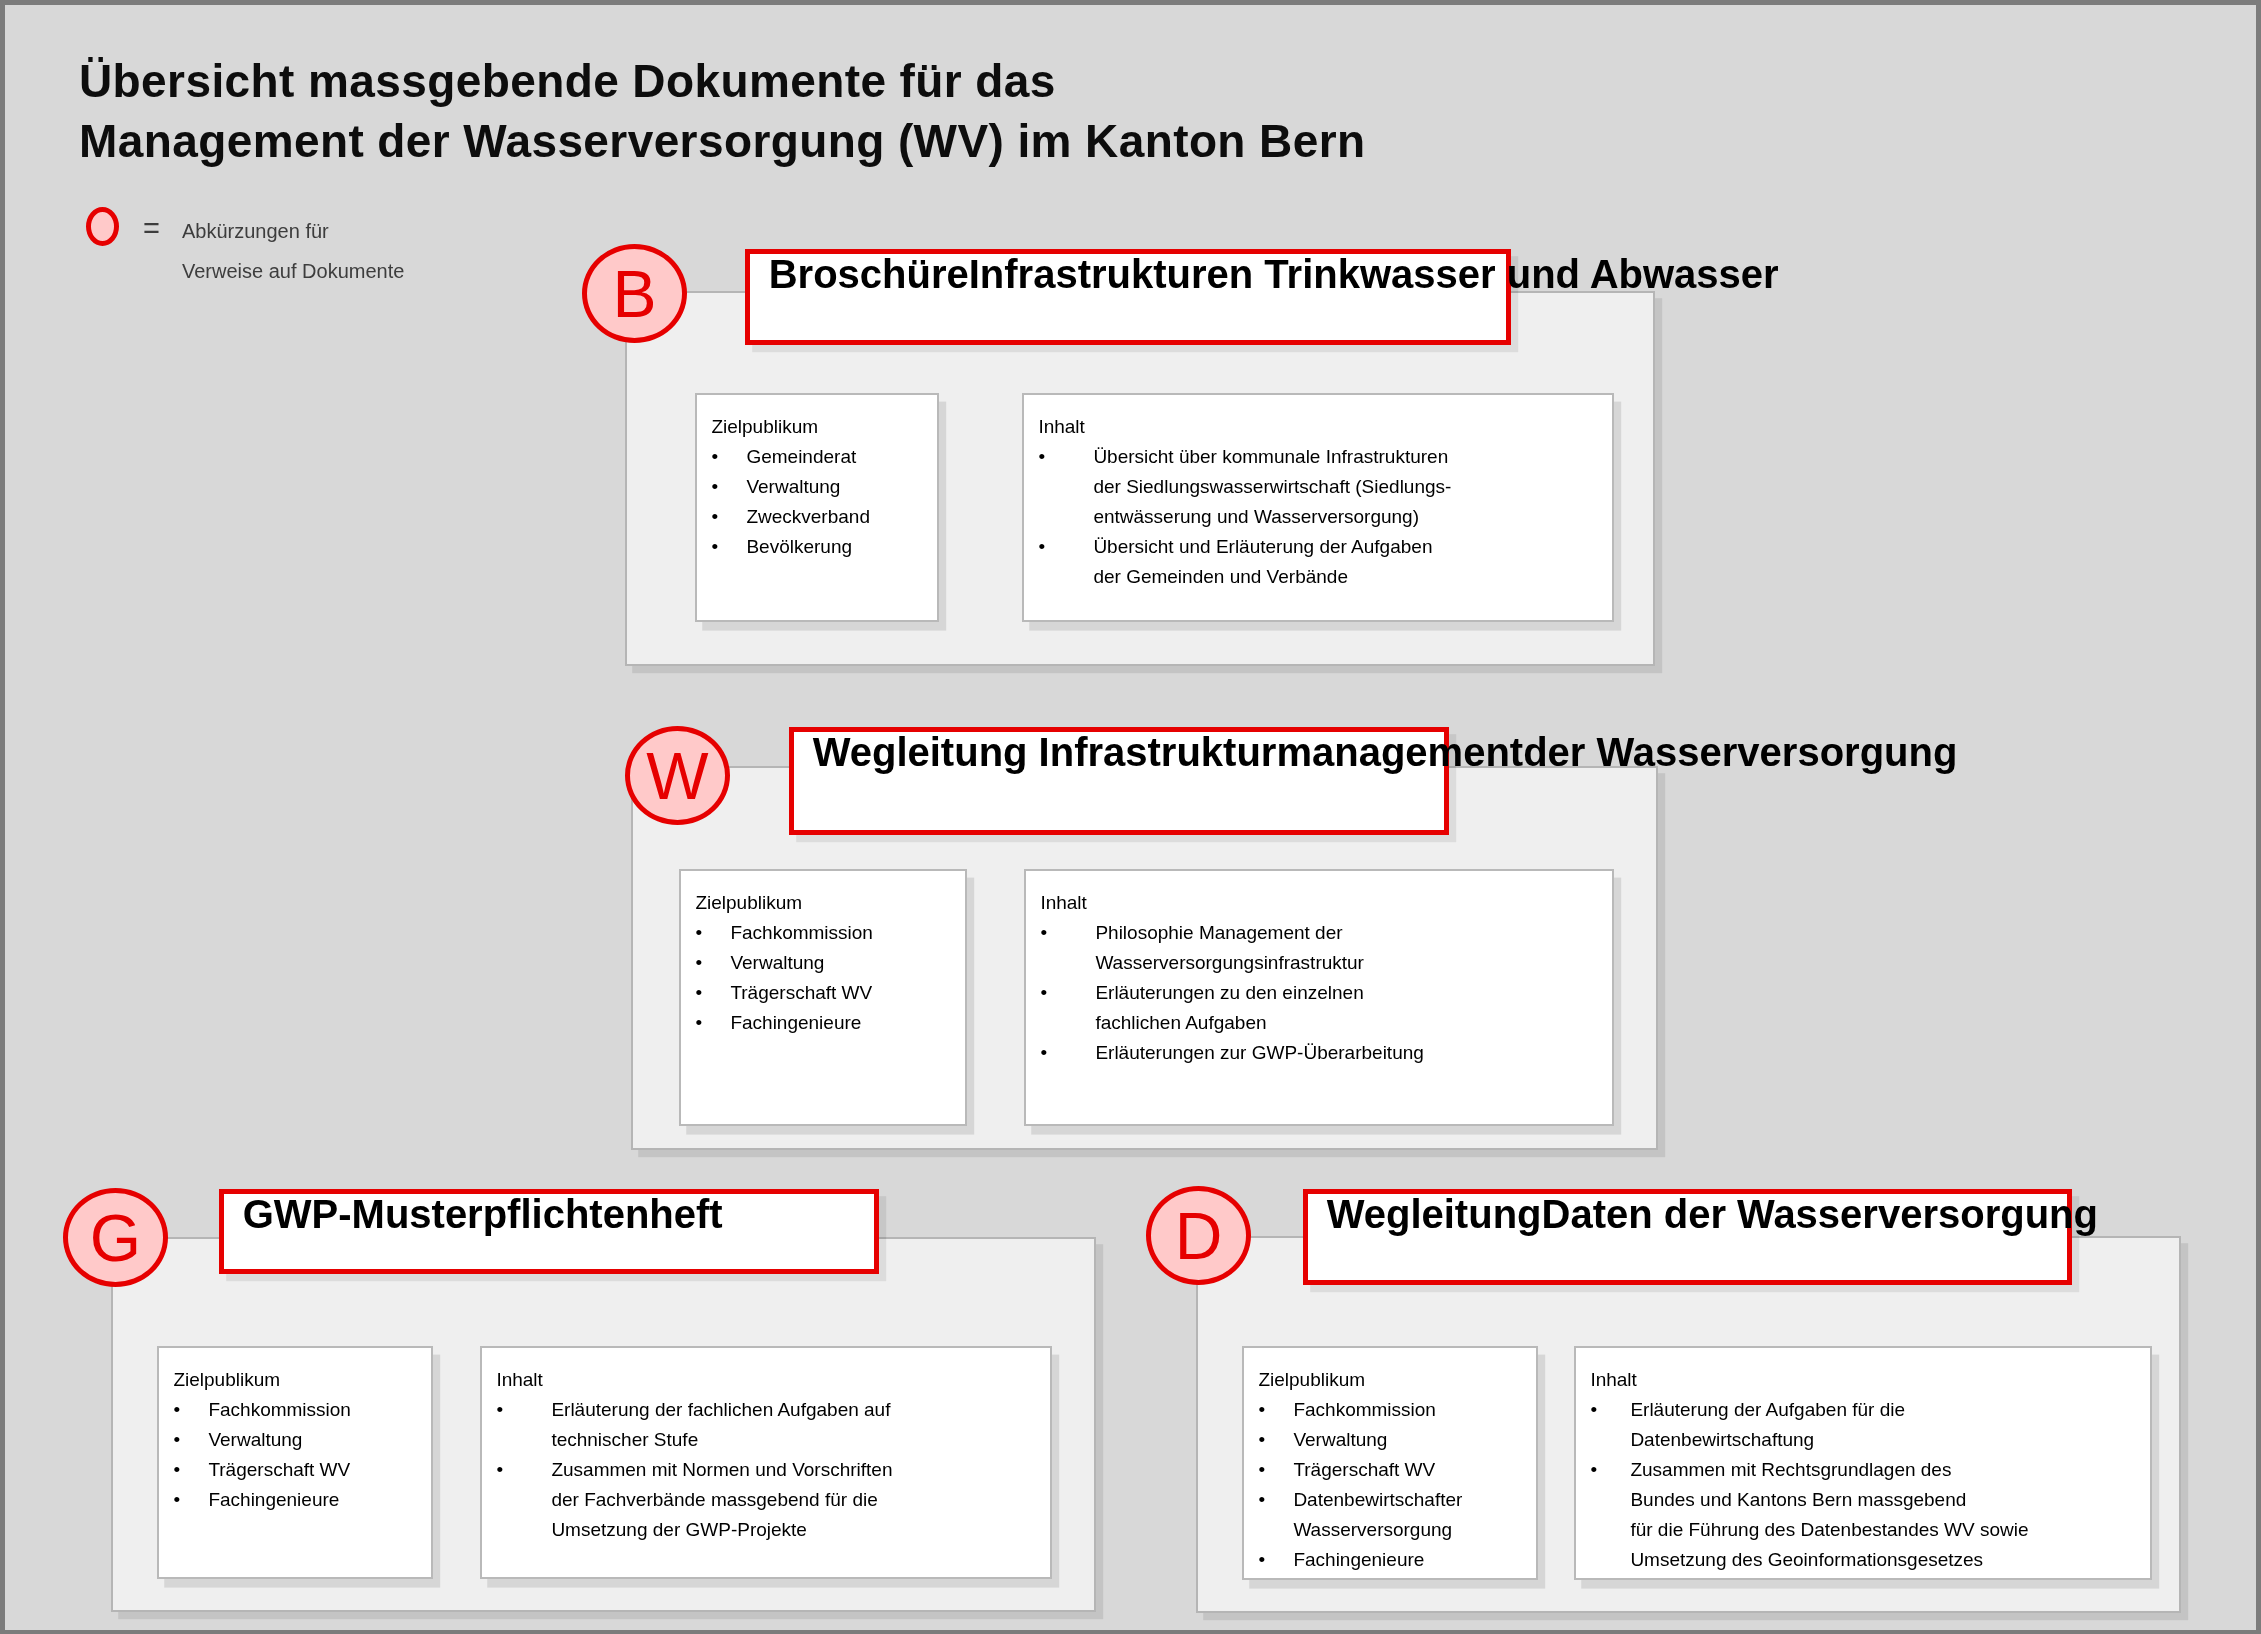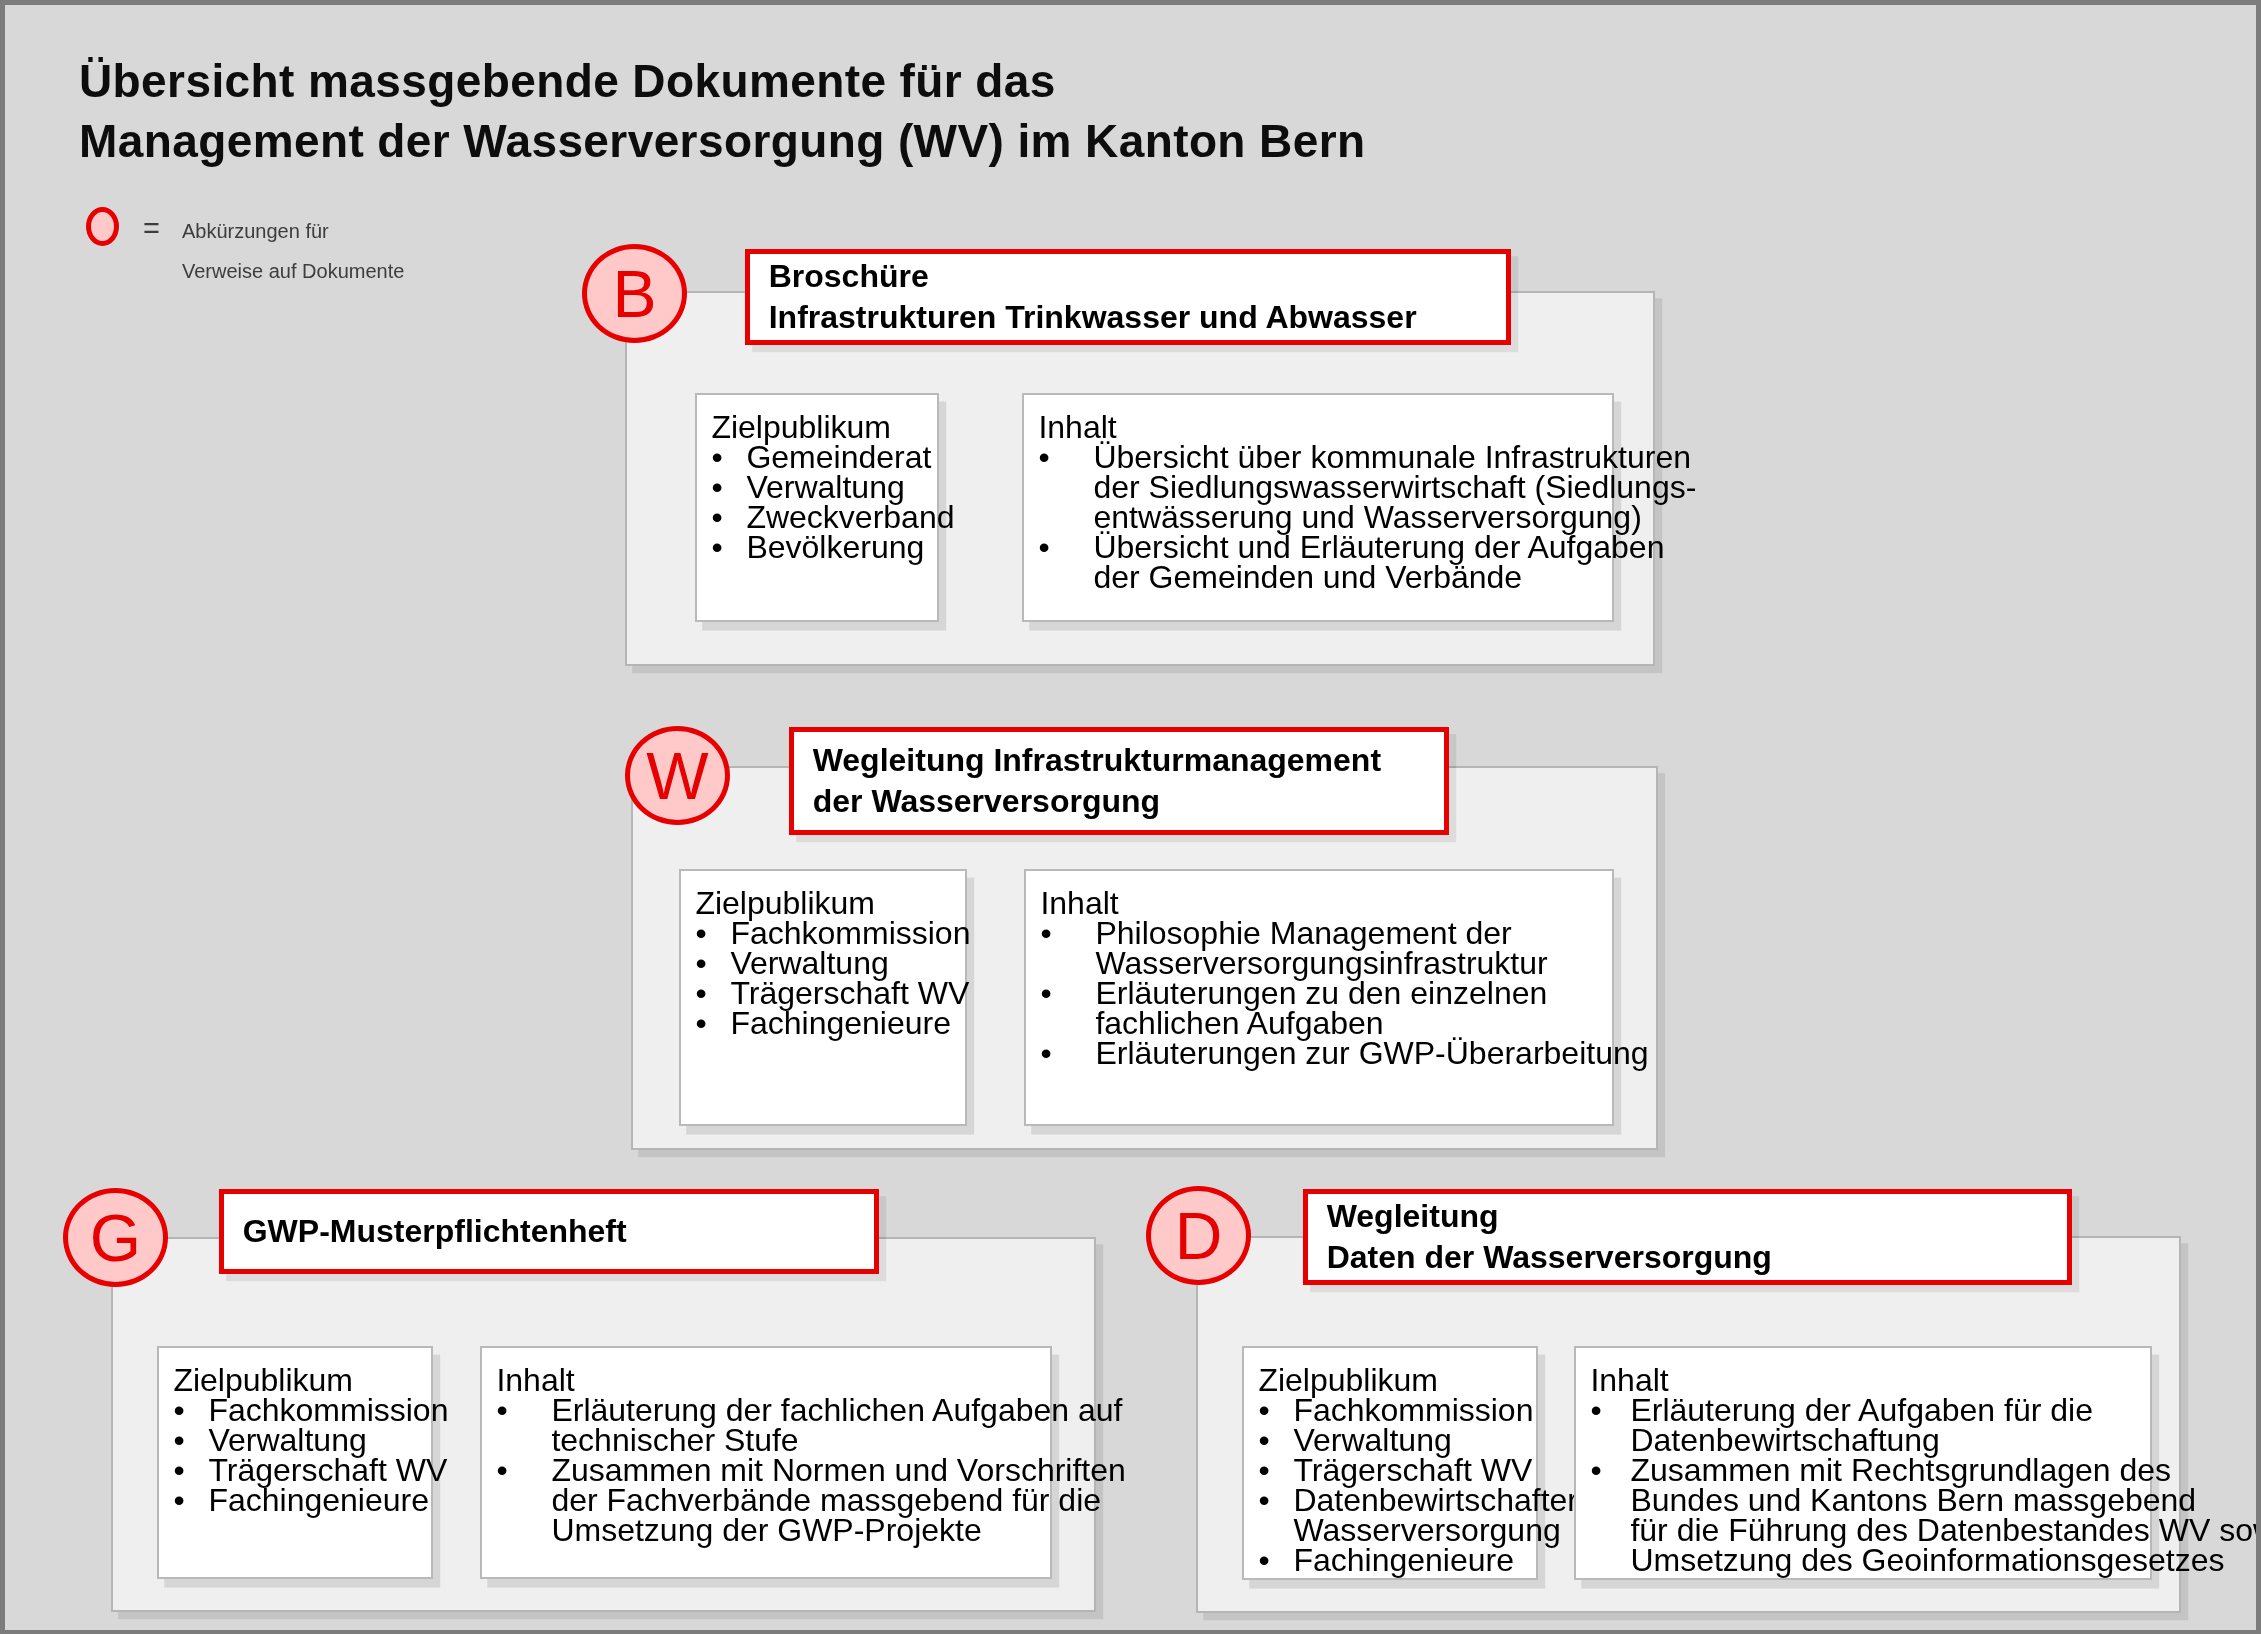--- a/index.html
+++ b/index.html
@@ -53,41 +53,41 @@
     border:2.2px solid var(--panel-border);
     box-sizing:border-box;
     box-shadow:7.2px 7.2px 0 rgba(0,0,0,0.09);
   }
   .titlebox{
     position:absolute;
     background:#ffffff;
     border:5.8px solid var(--red);
     box-sizing:border-box;
     box-shadow:7.2px 7.2px 0 rgba(0,0,0,0.08);
-    display:flex;flex-direction:column;justify-content:center;
+    display:flex;flex-direction:row;
     padding-left:18.7px;
-    font-size:32px;font-weight:bold;line-height:41px;color:var(--text);
+    font-size:40px;font-weight:bold;line-height:41px;color:var(--text);
     white-space:nowrap;
   }
   .badge{
     position:absolute;width:105px;height:99px;
     box-sizing:border-box;
     border:5.8px solid var(--red);border-radius:50%;
     background:var(--circle-fill);
     display:flex;align-items:center;justify-content:center;
     font-size:66px;color:var(--red);
   }
   .whitebox{
     position:absolute;
     background:#ffffff;
     border:2.2px solid #b9b9b9;
     box-sizing:border-box;
     box-shadow:7.2px 8.6px 0 rgba(0,0,0,0.10);
     padding:17px 8.6px 8.6px 14.4px;
-    font-size:32px;line-height:30px;color:var(--text);
+    font-size:19px;line-height:30px;color:var(--text);
   }
   .box-heading{margin:0 0 0 0;}
   ul.bullets{list-style:none;margin:0;padding:0;}
   ul.bullets li{display:flex;}
   .bullet-marker{flex:0 0 35px;}
   .content-list .bullet-marker{flex:0 0 55px;}
   .content-list.narrow-indent .bullet-marker{flex:0 0 40px;}
   .bullet-text{white-space:nowrap;}
   
   

